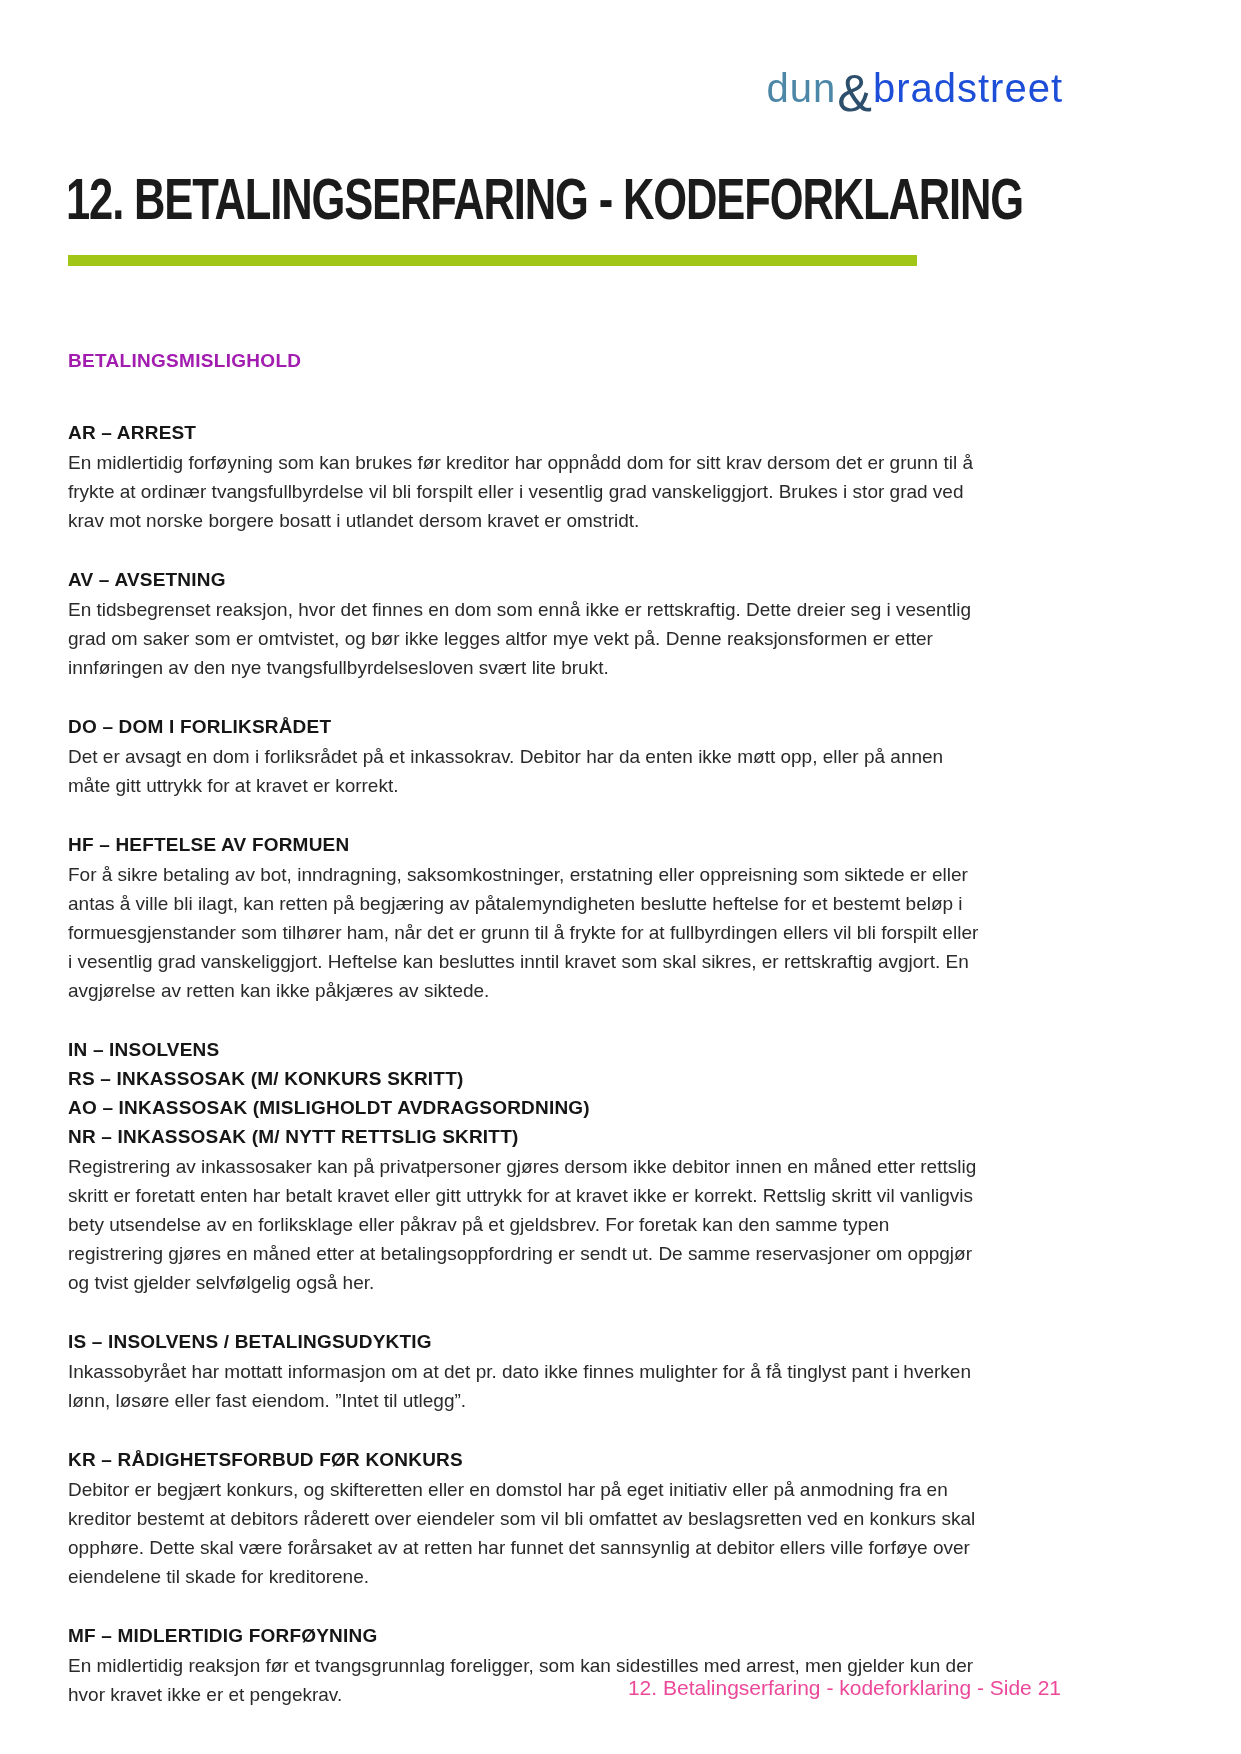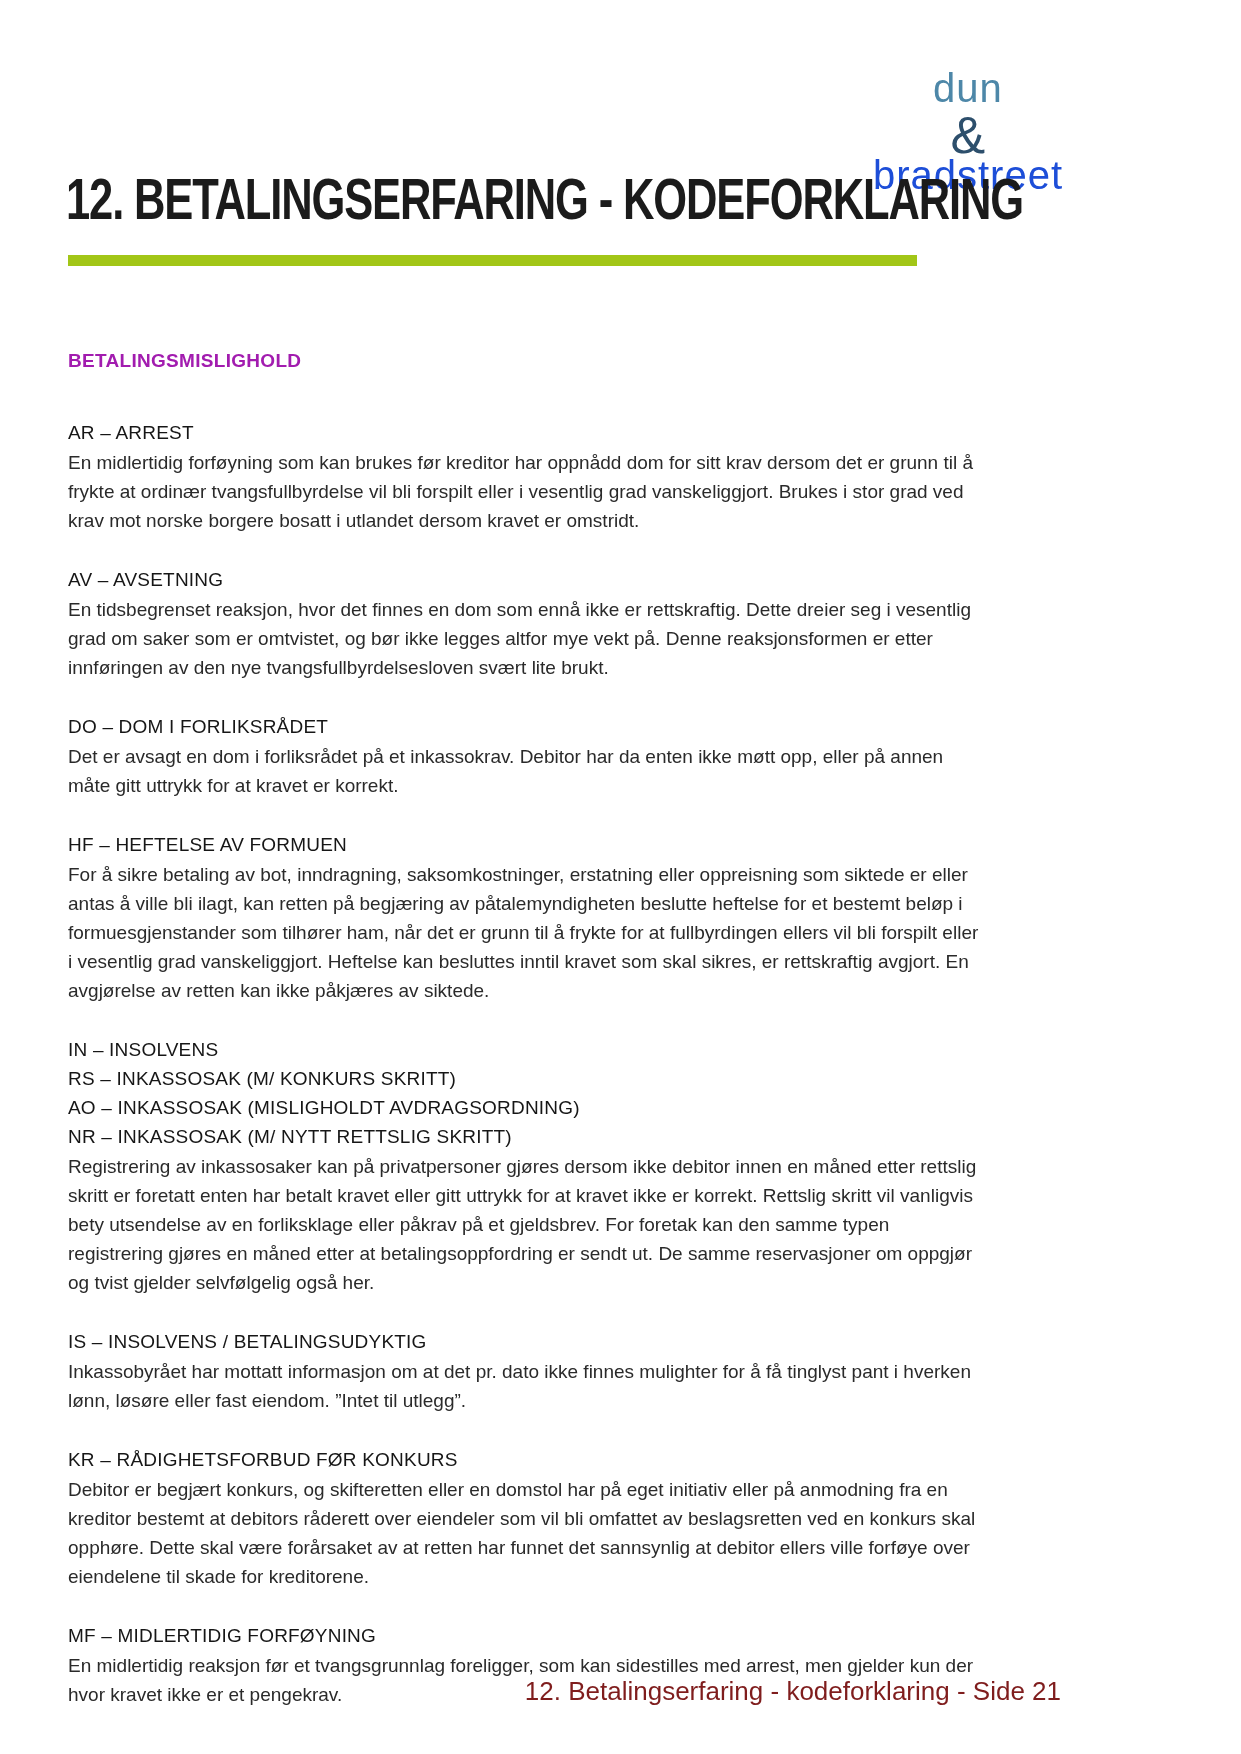--- a/index.html
+++ b/index.html
@@ -14,22 +14,21 @@
   }
 
   
   .logo-row {
     position: absolute;
     top: 66px;
     right: 178px;
   }
   .logo {
     display: flex;
-    align-items: center;
-    flex-direction: column;
+    align-items: flex-end;
   }
   .logo-part {
     font-size: 40px;
     font-weight: 400;
     color: #4d87a8;
     letter-spacing: 1px;
   }
   .logo-amp {
     font-size: 52px;
     font-weight: 400;
@@ -72,40 +71,40 @@
   .category-heading {
     font-size: 19px;
     font-weight: bold;
     letter-spacing: 0.3px;
     margin: 0 0 46px 0;
     color: #a21caf;
   }
   .section { margin-bottom: 30px; }
   .section h3 {
     font-size: 19px;
-    font-weight: normal;
+    font-weight: bold;
     margin: 0;
     line-height: 29px;
     letter-spacing: 0.2px;
     color: #161616;
   }
   .section p {
     font-size: 19px;
     line-height: 29px;
     margin: 1px 9px 0 0;
     color: #2a2a2a;
   }
 
   
   .footer {
     position: absolute;
     top: 1676px;
     right: 180px;
-    font-size: 26px;
-    color: #7f1d1d;
+    font-size: 21px;
+    color: #ec4899;
     white-space: nowrap;
   }
 </style>
 </head>
 <body>
 
 <div class="page">
 
   <div class="logo-row">
     <div class="logo">

